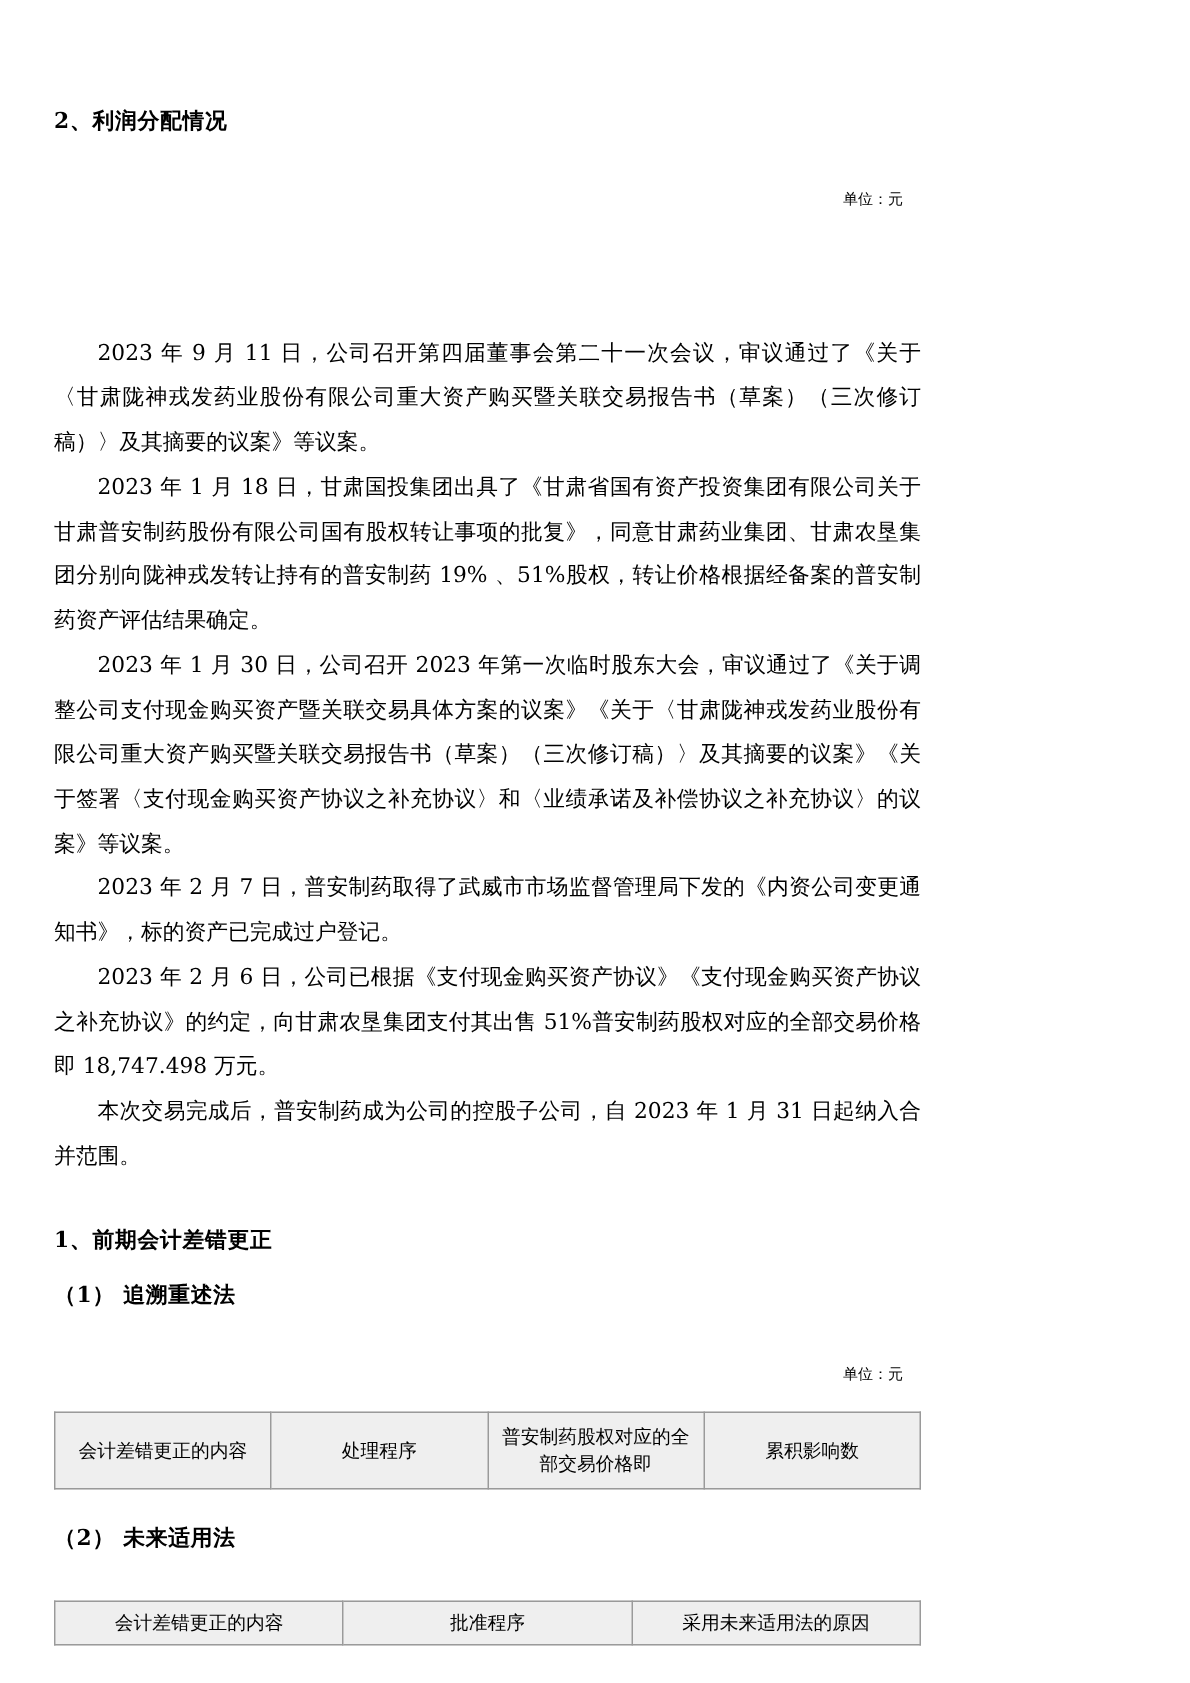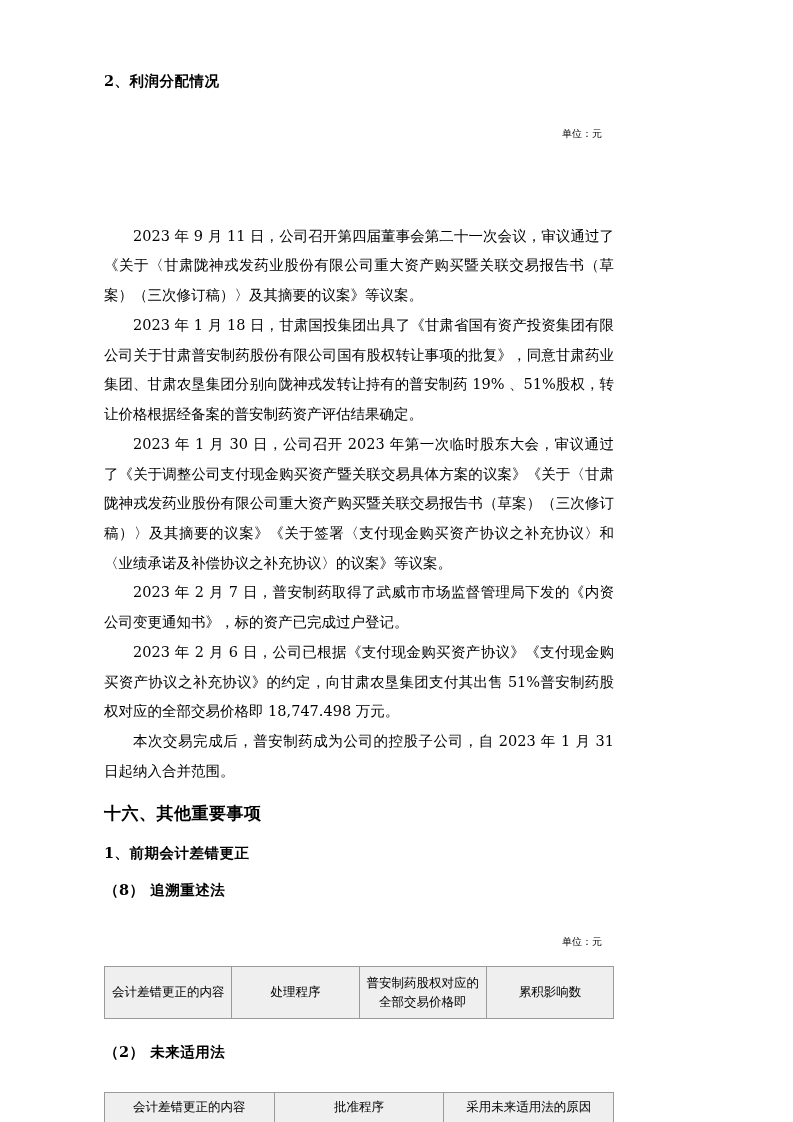--- a/index.html
+++ b/index.html
@@ -13,21 +13,21 @@
     font-family: "DejaVu Serif", "Liberation Serif", serif;
     color: #000000;
     position: relative;
     overflow: hidden;
   }
   .page {
     position: relative;
     width: 686px;
     height: 1122px;
     box-sizing: border-box;
-    padding: 70px 72px 60px 104px;
+    padding: 70px 72px 60px 36px;
   }
   .h-sub {
     font-weight: bold;
     font-size: 14.5px;
     line-height: 1.5;
     margin: 0;
     letter-spacing: 0.5px;
   }
   .unit-line {
     text-align: right;
@@ -96,29 +96,28 @@
 
   <p class="para">2023 年 9 月 11 日，公司召开第四届董事会第二十一次会议，审议通过了《关于〈甘肃陇神戎发药业股份有限公司重大资产购买暨关联交易报告书（草案）（三次修订稿）〉及其摘要的议案》等议案。</p>
   <p class="para">2023 年 1 月 18 日，甘肃国投集团出具了《甘肃省国有资产投资集团有限公司关于甘肃普安制药股份有限公司国有股权转让事项的批复》，同意甘肃药业集团、甘肃农垦集团分别向陇神戎发转让持有的普安制药 19% 、51%股权，转让价格根据经备案的普安制药资产评估结果确定。</p>
   <p class="para">2023 年 1 月 30 日，公司召开 2023 年第一次临时股东大会，审议通过了《关于调整公司支付现金购买资产暨关联交易具体方案的议案》《关于〈甘肃陇神戎发药业股份有限公司重大资产购买暨关联交易报告书（草案）（三次修订稿）〉及其摘要的议案》《关于签署〈支付现金购买资产协议之补充协议〉和〈业绩承诺及补偿协议之补充协议〉的议案》等议案。</p>
   <p class="para">2023 年 2 月 7 日，普安制药取得了武威市市场监督管理局下发的《内资公司变更通知书》，标的资产已完成过户登记。</p>
   <p class="para">2023 年 2 月 6 日，公司已根据《支付现金购买资产协议》《支付现金购买资产协议之补充协议》的约定，向甘肃农垦集团支付其出售 51%普安制药股权对应的全部交易价格即 18,747.498 万元。</p>
   <p class="para">本次交易完成后，普安制药成为公司的控股子公司，自 2023 年 1 月 31 日起纳入合并范围。</p>
 
   <div class="spacer-md"></div>
 
-  <div class="h-section">十六、其他重要事项</div>
 
   <div class="spacer-md"></div>
 
   <div class="h-sub">1、前期会计差错更正</div>
 
   <div class="spacer-md"></div>
 
-  <div class="h-sub">（8） 追溯重述法</div>
+  <div class="h-sub">（1） 追溯重述法</div>
 
   <div class="spacer-lg"></div>
 
   <div class="unit-line">单位：元</div>
 
   <div class="spacer-xs"></div>
 
   <table class="doc-table t1">
     <colgroup>
       <col style="width:25%">

